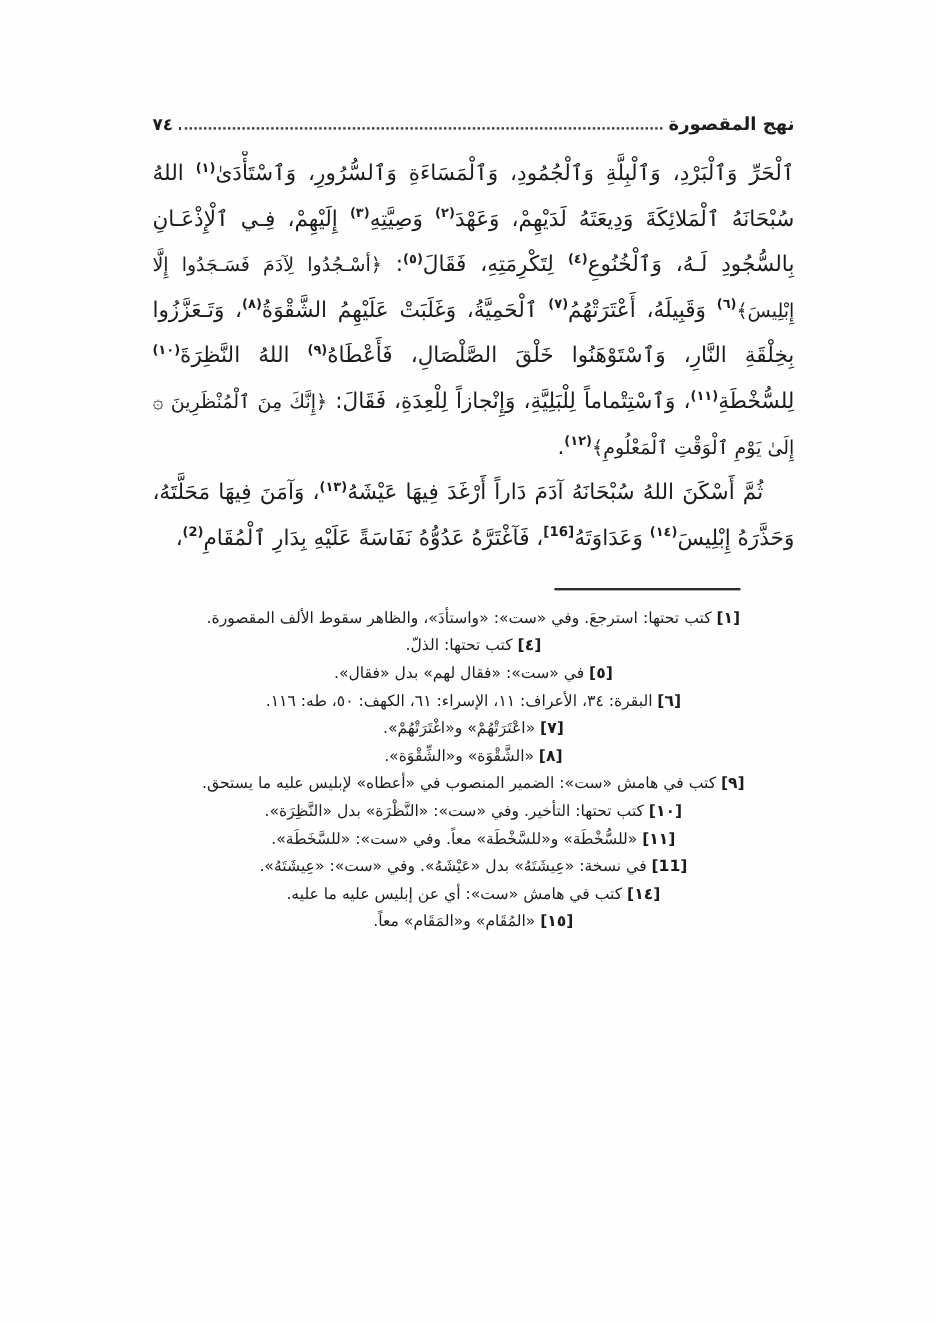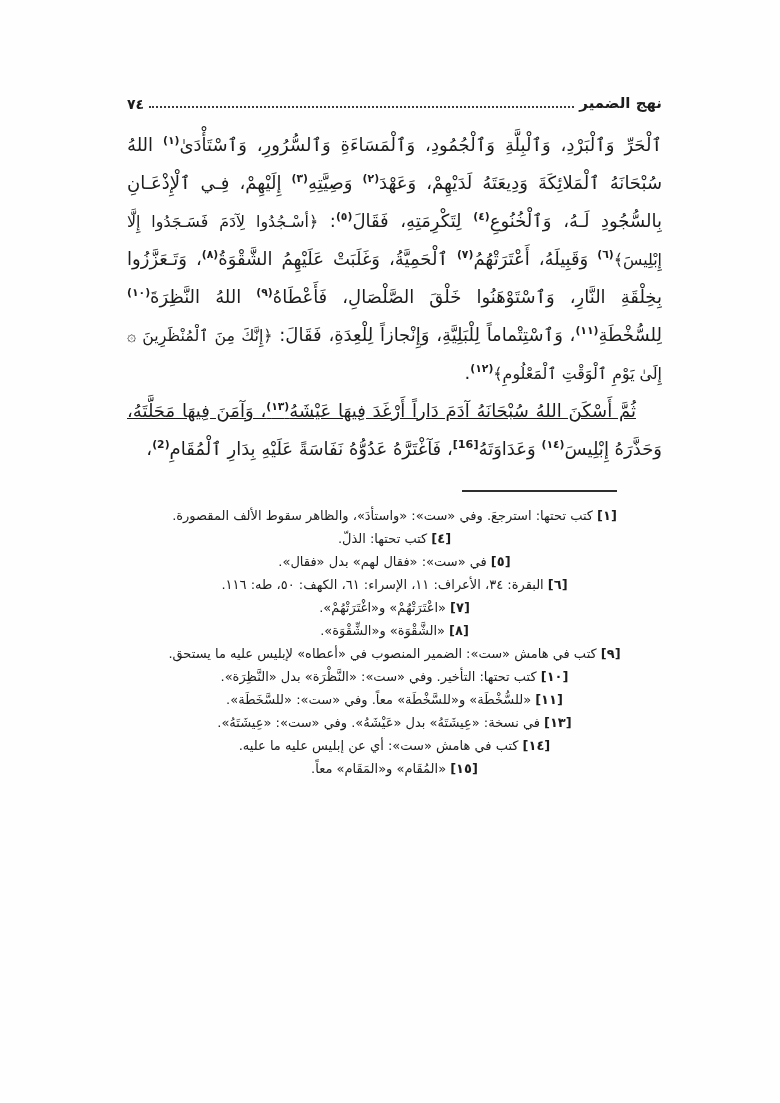--- a/index.html
+++ b/index.html
@@ -56,21 +56,20 @@
     text-align: justify;
     text-align-last: justify;
     white-space: normal;
     overflow: hidden;
   }
   .body-line.last {
     text-align-last: right;
   }
   .body-line.indent {
     padding-right: 26px;
-    text-decoration: underline;
   }
   .seg-n {}
   .seg-q {
     font-weight: normal;
     font-size: 0.88em;
   }
   .seg-sup {
     font-size: 0.60em;
     vertical-align: super;
     line-height: 0;
@@ -102,21 +101,21 @@
     font-weight: bold;
     margin-left: 4px;
   }
 </style>
 </head>
 <body>
 
 <div class="page">
 
   <header class="hdr">
-    <span class="hdr-title">نهج الضمير</span>
+    <span class="hdr-title">نهج المقصورة</span>
     <span class="hdr-leader"></span>
     <span class="hdr-num">٧٤</span>
   </header>
 
   <main class="body-text">
       <div class="body-line"><span class="seg-n">ٱلْحَرِّ وَٱلْبَرْدِ، وَٱلْبِلَّةِ وَٱلْجُمُودِ، وَٱلْمَسَاءَةِ وَٱلسُّرُورِ، وَٱسْتَأْدَىٰ</span><span class="seg-sup">(١)</span><span class="seg-n"> اللهُ</span></div>
       <div class="body-line"><span class="seg-n">سُبْحَانَهُ ٱلْمَلائِكَةَ وَدِيعَتَهُ لَدَيْهِمْ، وَعَهْدَ</span><span class="seg-sup">(٢)</span><span class="seg-n"> وَصِيَّتِهِ</span><span class="seg-sup">(٣)</span><span class="seg-n"> إِلَيْهِمْ، فِـي ٱلْإِذْعَـانِ</span></div>
       <div class="body-line"><span class="seg-n">بِالسُّجُودِ لَـهُ، وَٱلْخُنُوعِ</span><span class="seg-sup">(٤)</span><span class="seg-n"> لِتَكْرِمَتِهِ، فَقَالَ</span><span class="seg-sup">(٥)</span><span class="seg-n">: </span><span class="seg-q">﴿أسْـجُدُوا لِآدَمَ فَسَـجَدُوا إِلَّا</span></div>
       <div class="body-line"><span class="seg-q">إِبْلِيسَ﴾</span><span class="seg-sup">(٦)</span><span class="seg-n"> وَقَبِيلَهُ، أَعْتَرَتْهُمُ</span><span class="seg-sup">(٧)</span><span class="seg-n"> ٱلْحَمِيَّةُ، وَغَلَبَتْ عَلَيْهِمُ الشَّقْوَةُ</span><span class="seg-sup">(٨)</span><span class="seg-n">، وَتَـعَزَّزُوا</span></div>
       <div class="body-line"><span class="seg-n">بِخِلْقَةِ النَّارِ، وَٱسْتَوْهَنُوا خَلْقَ الصَّلْصَالِ، فَأَعْطَاهُ</span><span class="seg-sup">(٩)</span><span class="seg-n"> اللهُ النَّظِرَةَ</span><span class="seg-sup">(١٠)</span></div>
@@ -131,18 +130,18 @@
   <section class="footnotes">
       <div class="fn-line"><span class="fn-marker">[١]</span><span class="fn-text">كتب تحتها: استرجعَ. وفي «ست»: «واستأدَ»، والظاهر سقوط الألف المقصورة.</span></div>
       <div class="fn-line"><span class="fn-marker">[٤]</span><span class="fn-text">كتب تحتها: الذلّ.</span></div>
       <div class="fn-line"><span class="fn-marker">[٥]</span><span class="fn-text">في «ست»: «فقال لهم» بدل «فقال».</span></div>
       <div class="fn-line"><span class="fn-marker">[٦]</span><span class="fn-text">البقرة: ٣٤، الأعراف: ١١، الإسراء: ٦١، الكهف: ٥٠، طه: ١١٦.</span></div>
       <div class="fn-line"><span class="fn-marker">[٧]</span><span class="fn-text">«اعْتَرَتْهُمْ» و«اغْتَرَتْهُمْ».</span></div>
       <div class="fn-line"><span class="fn-marker">[٨]</span><span class="fn-text">«الشَّقْوَة» و«الشِّقْوَة».</span></div>
       <div class="fn-line"><span class="fn-marker">[٩]</span><span class="fn-text">كتب في هامش «ست»: الضمير المنصوب في «أعطاه» لإبليس عليه ما يستحق.</span></div>
       <div class="fn-line"><span class="fn-marker">[١٠]</span><span class="fn-text">كتب تحتها: التأخير. وفي «ست»: «النَّظْرَة» بدل «النَّظِرَة».</span></div>
       <div class="fn-line"><span class="fn-marker">[١١]</span><span class="fn-text">«للسُّخْطَة» و«للسَّخْطَة» معاً. وفي «ست»: «للسَّخَطَة».</span></div>
-      <div class="fn-line"><span class="fn-marker">[١٣]</span><span class="fn-text">في نسخة: «عِيشَتَهُ» بدل «عَيْشَهُ». وفي «ست»: «عِيشَتَهُ».</span></div>
+      <div class="fn-line"><span class="fn-marker">[11]</span><span class="fn-text">في نسخة: «عِيشَتَهُ» بدل «عَيْشَهُ». وفي «ست»: «عِيشَتَهُ».</span></div>
       <div class="fn-line"><span class="fn-marker">[١٤]</span><span class="fn-text">كتب في هامش «ست»: أي عن إبليس عليه ما عليه.</span></div>
       <div class="fn-line"><span class="fn-marker">[١٥]</span><span class="fn-text">«المُقَام» و«المَقَام» معاً.</span></div>
     </section>
 
 </div>
 
 </body></html>

